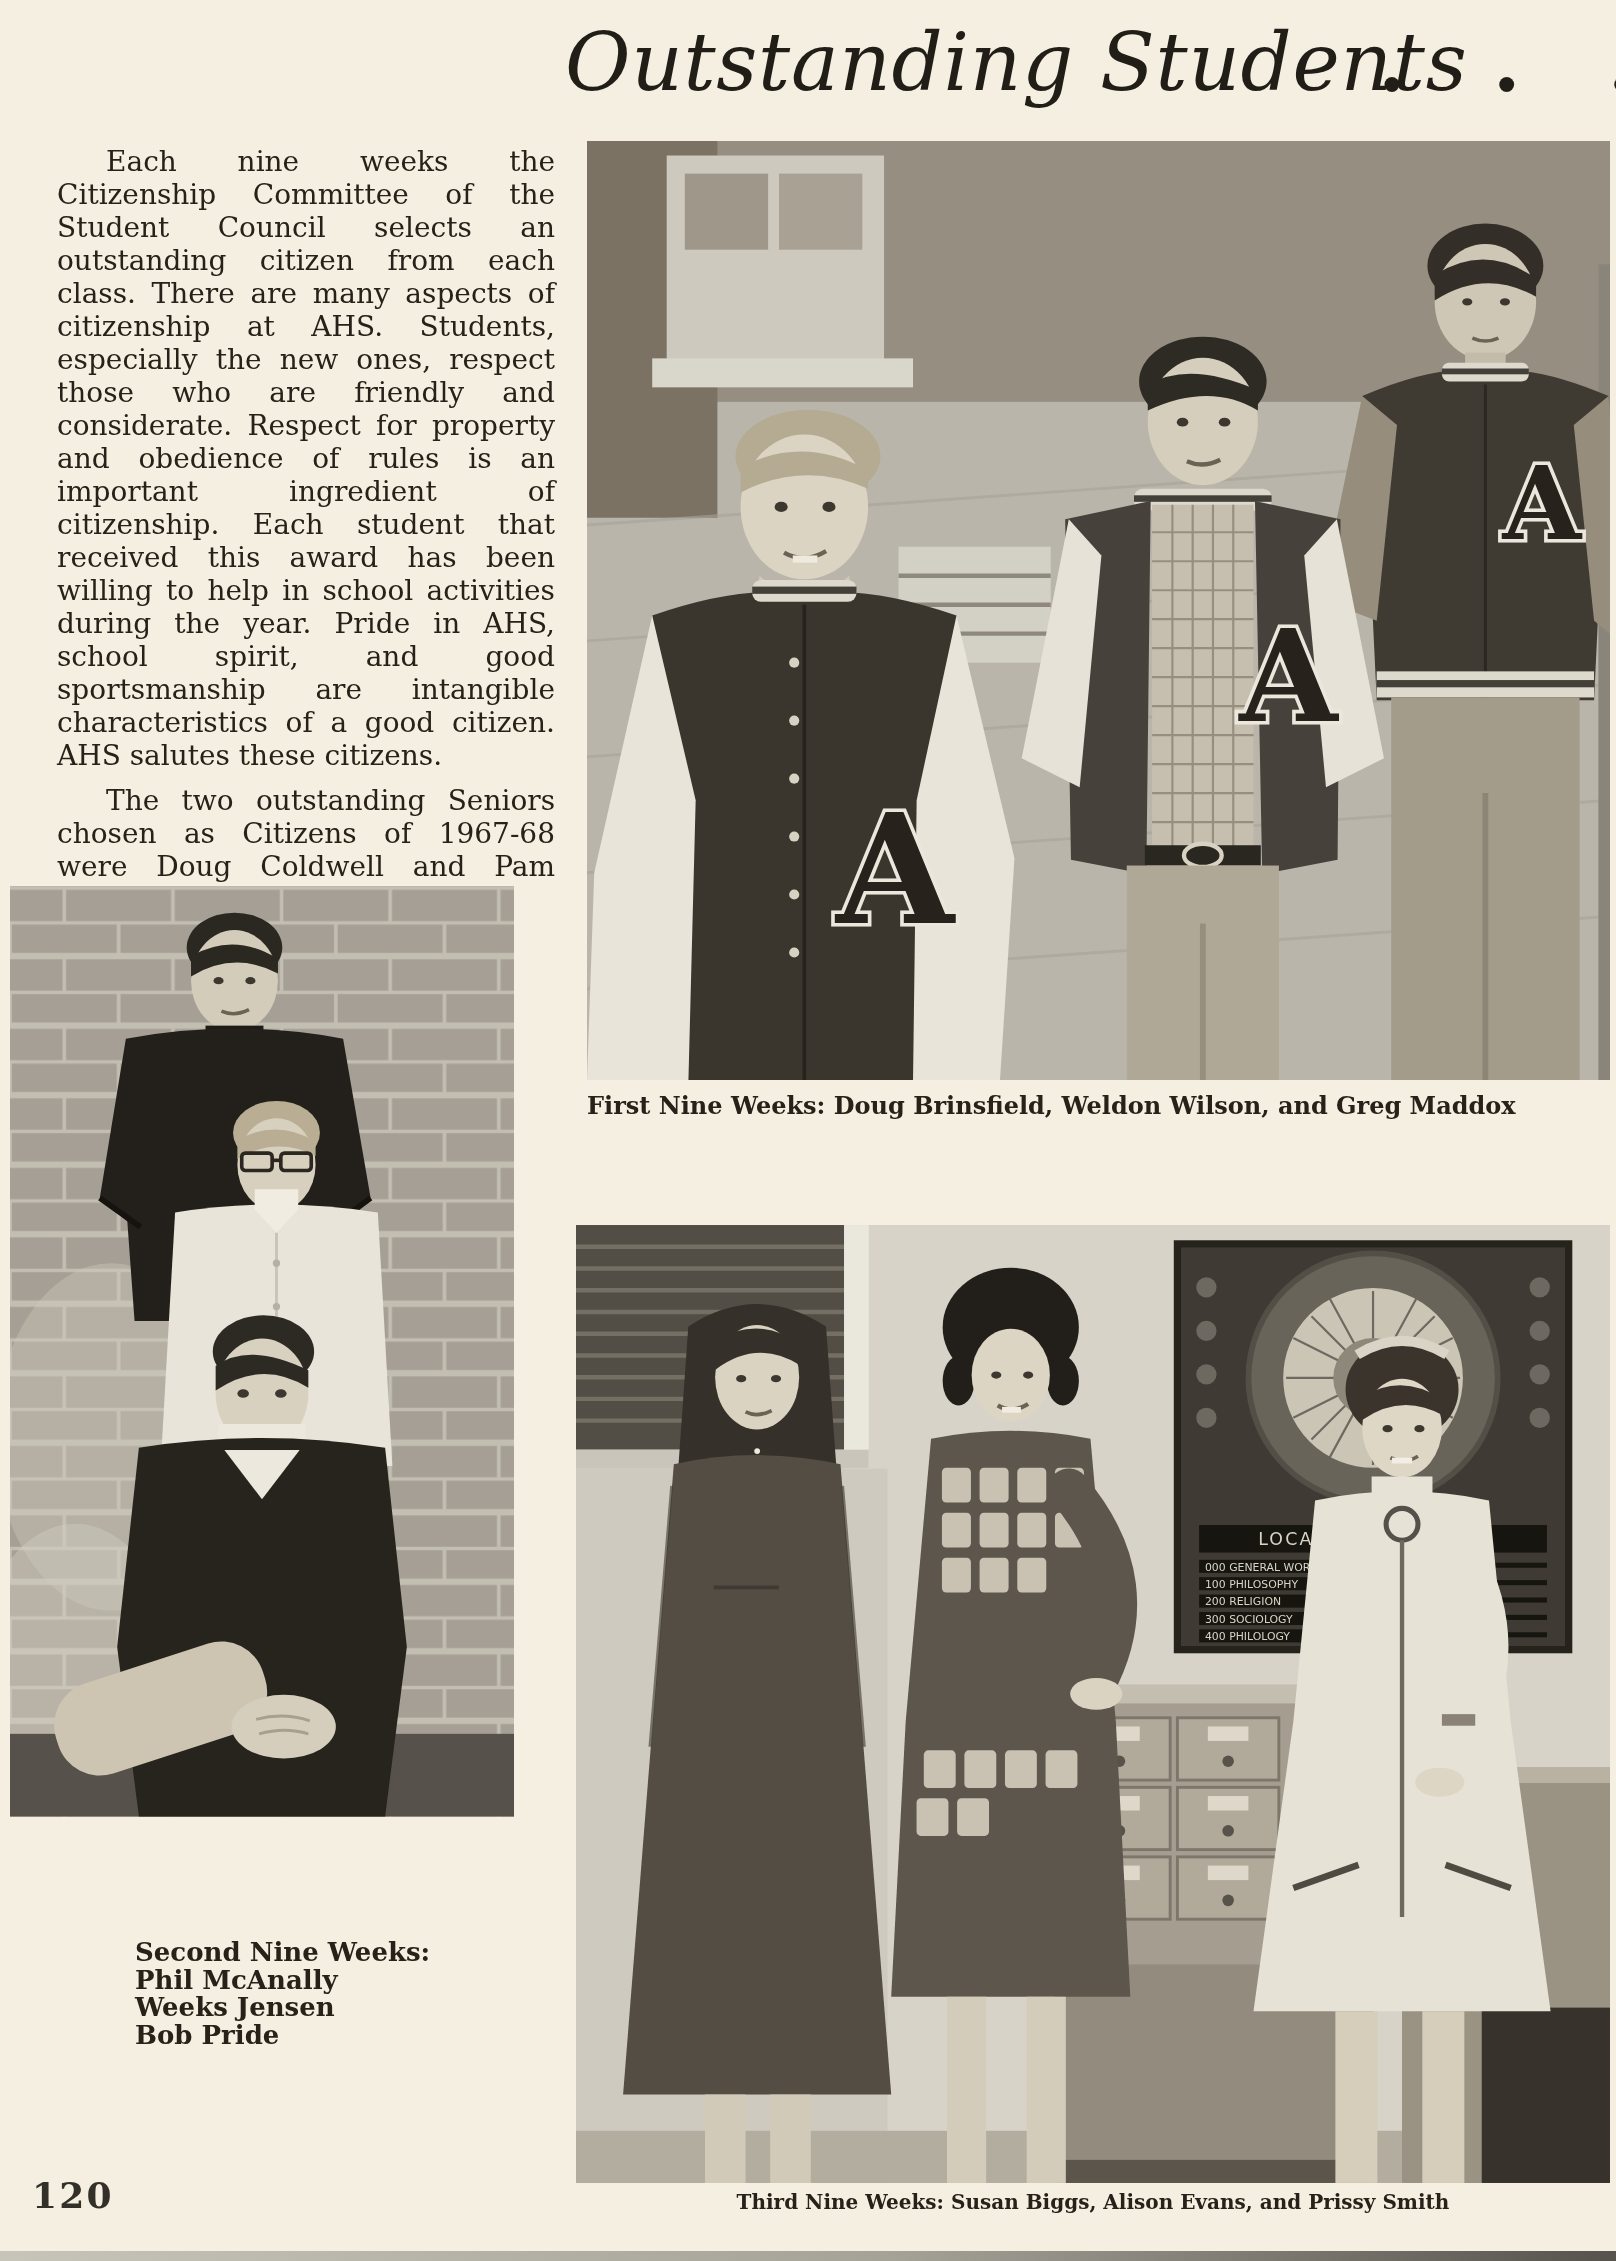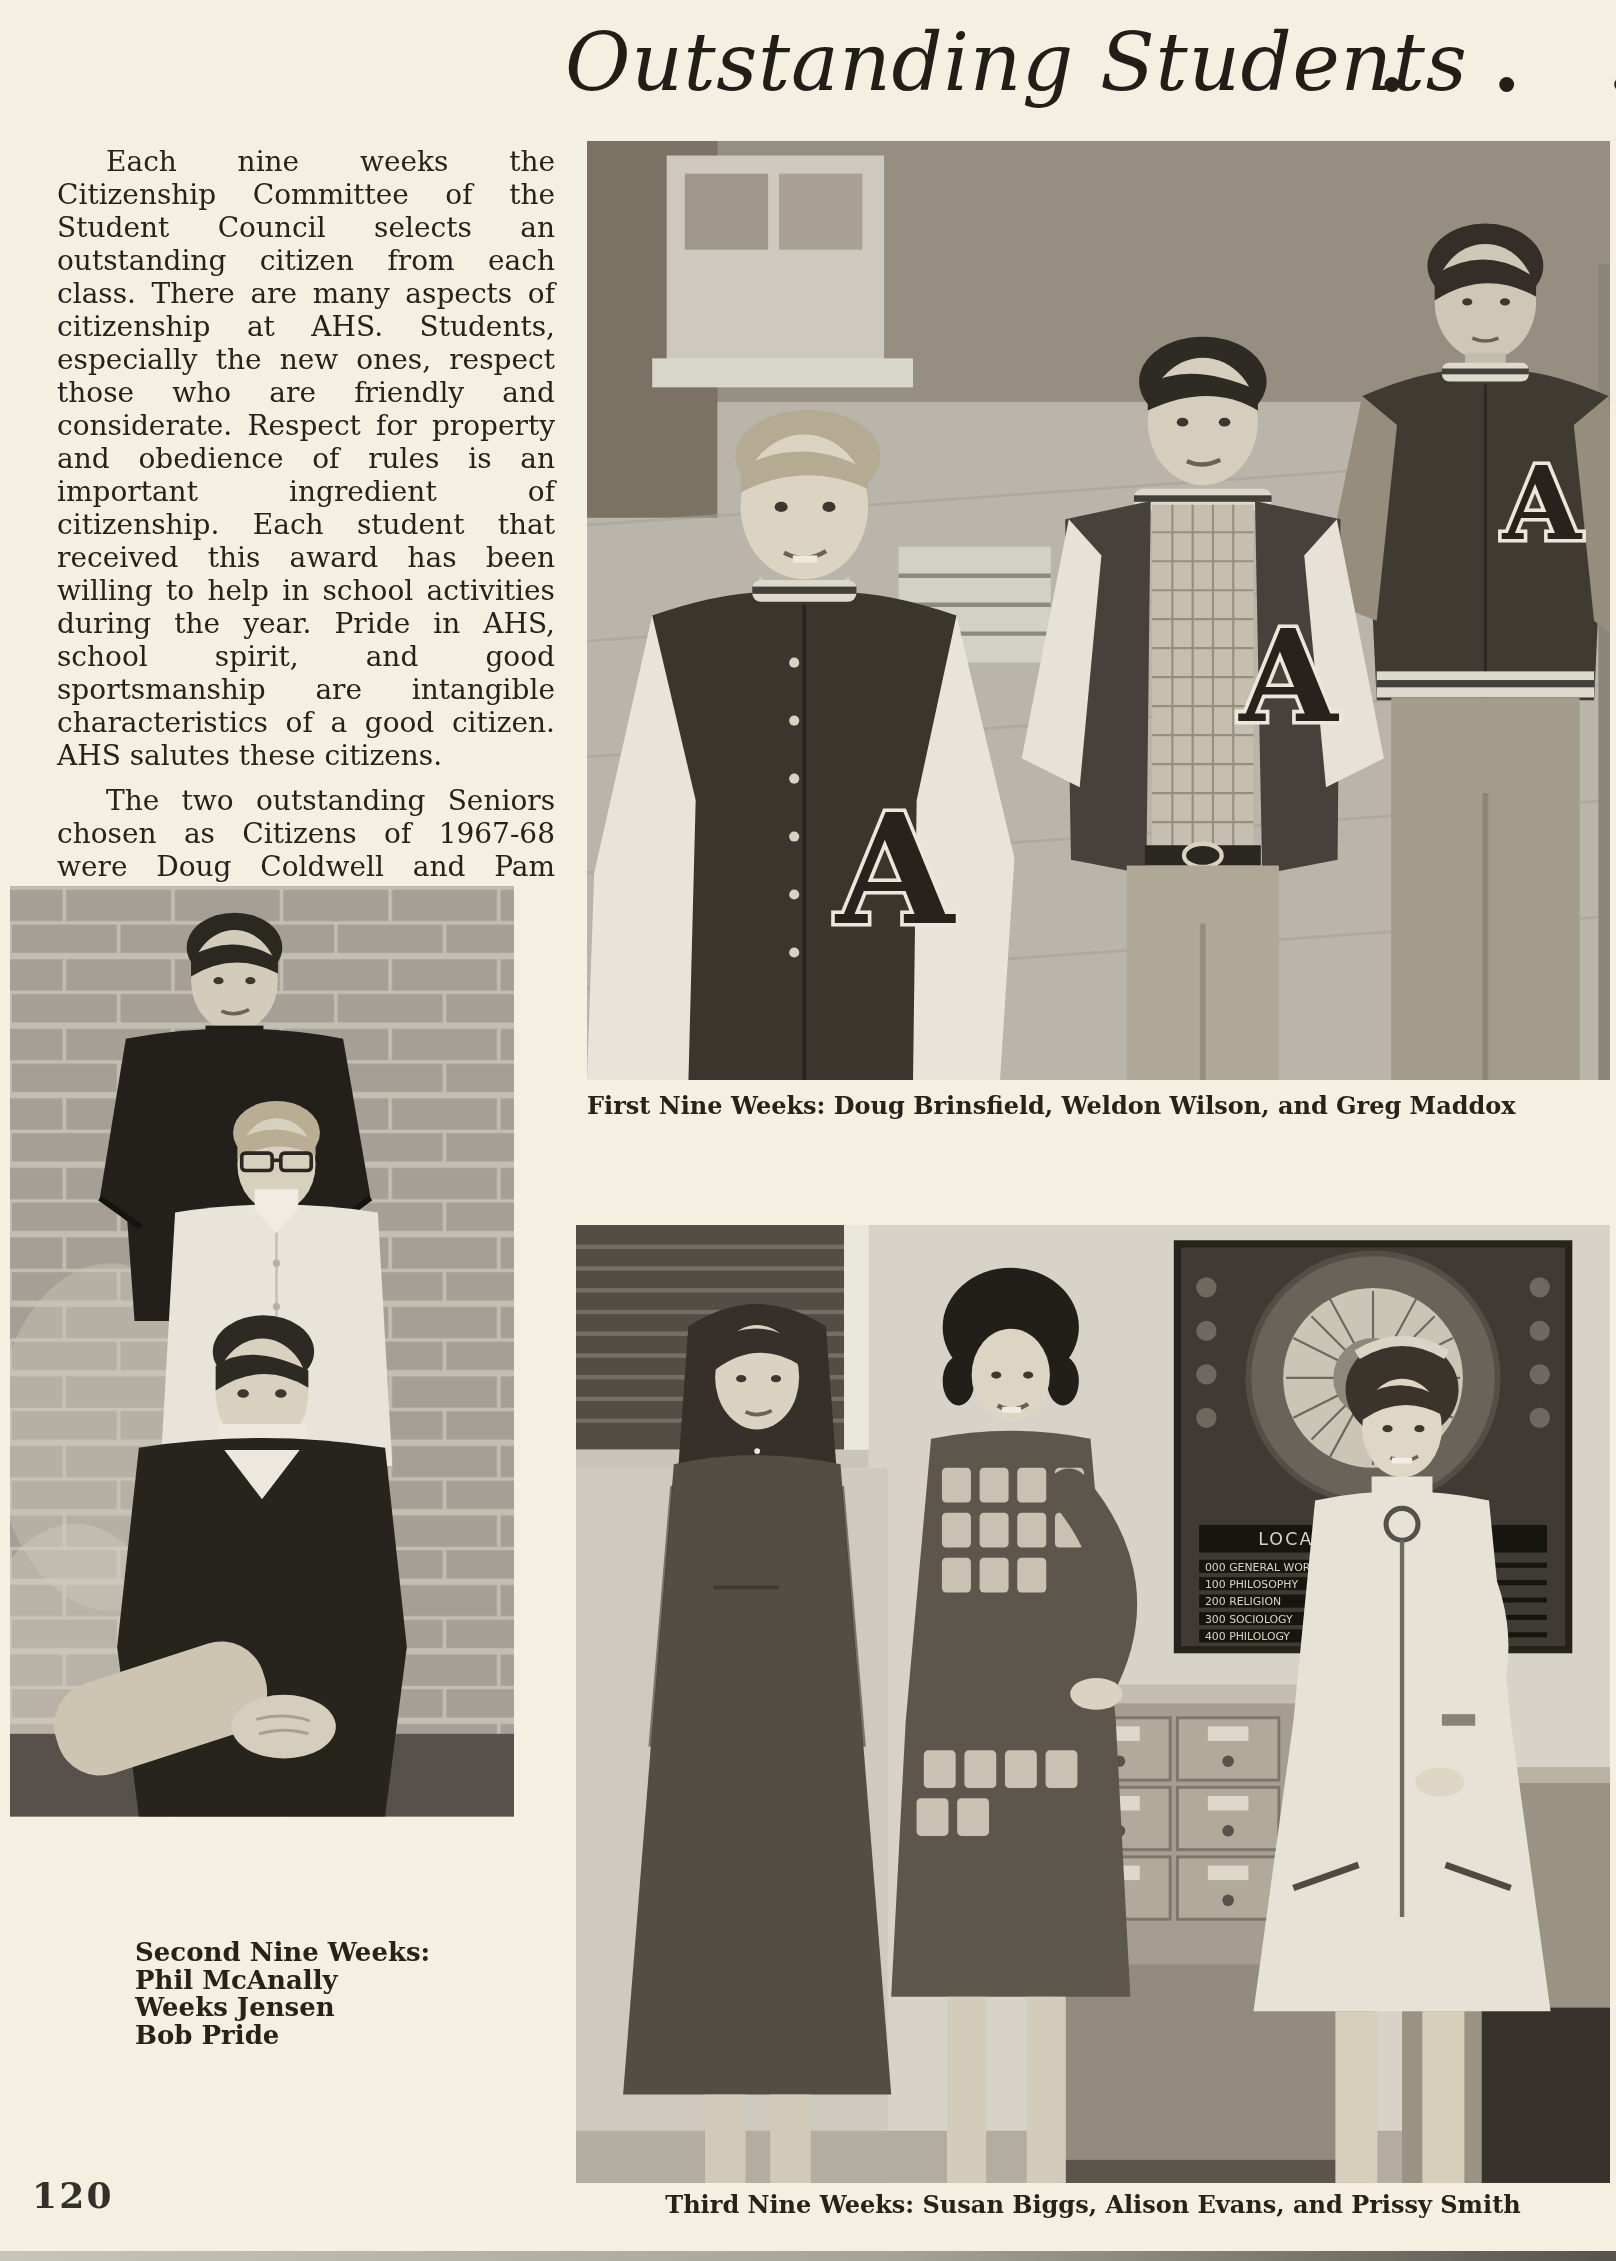--- a/index.html
+++ b/index.html
@@ -19,21 +19,21 @@
   .photo{position:absolute;background:#b9b5ab;}
   .photo svg{display:block;width:100%;height:100%;}
   .photo1{left:587px;top:141px;width:1023px;height:939px;}
   .photo2{left:10px;top:886px;width:504px;height:931px;}
   .photo3{left:576px;top:1225px;width:1034px;height:958px;}
 
   
   .caption{position:absolute;font-weight:bold;color:#262219;}
   .caption1{left:587px;top:1091px;width:1023px;text-align:left;font-size:24px;}
   .caption2{left:135px;top:1939px;font-size:26px;line-height:27.5px;}
-  .caption3{left:576px;top:2190px;width:1034px;text-align:center;font-size:24px;}
+  .caption3{left:576px;top:2190px;width:1034px;text-align:center;font-size:20px;}
 
   .page-number{position:absolute;left:32px;top:2174px;font-size:36px;font-weight:bold;letter-spacing:2.2px;color:#33302a;}
 
   .scan-edge{position:absolute;left:0;top:2251px;width:1616px;height:10px;
     background:linear-gradient(90deg,#c7c4b9 0%,#a5a298 55%,#56534c 100%);}
 
   
   .jl{font-family:"DejaVu Serif","Liberation Serif",serif;font-weight:bold;fill:#27231c;stroke:#ebe7dc;stroke-width:10px;paint-order:stroke;text-anchor:middle;}
   .pt{font-family:"DejaVu Sans","Liberation Sans",sans-serif;fill:#d9d4c6;}
   .pth{font-family:"DejaVu Sans","Liberation Sans",sans-serif;fill:#d9d4c6;letter-spacing:3px;text-anchor:middle;}

